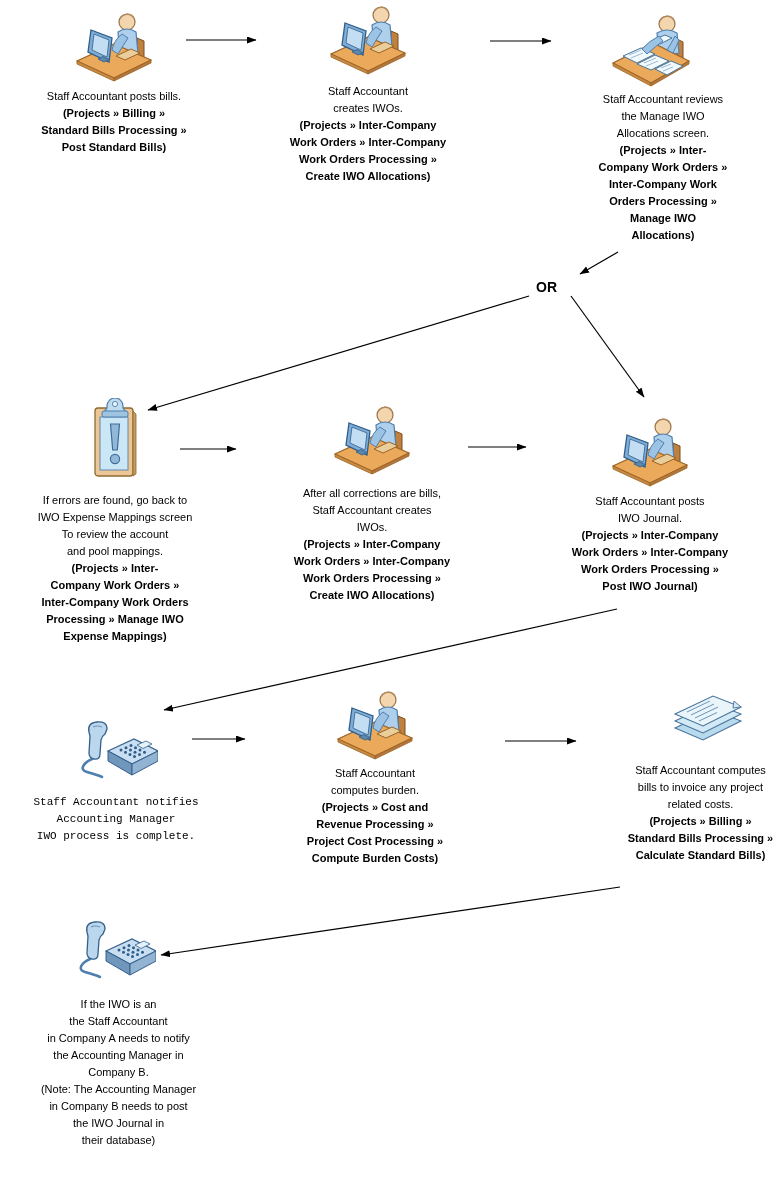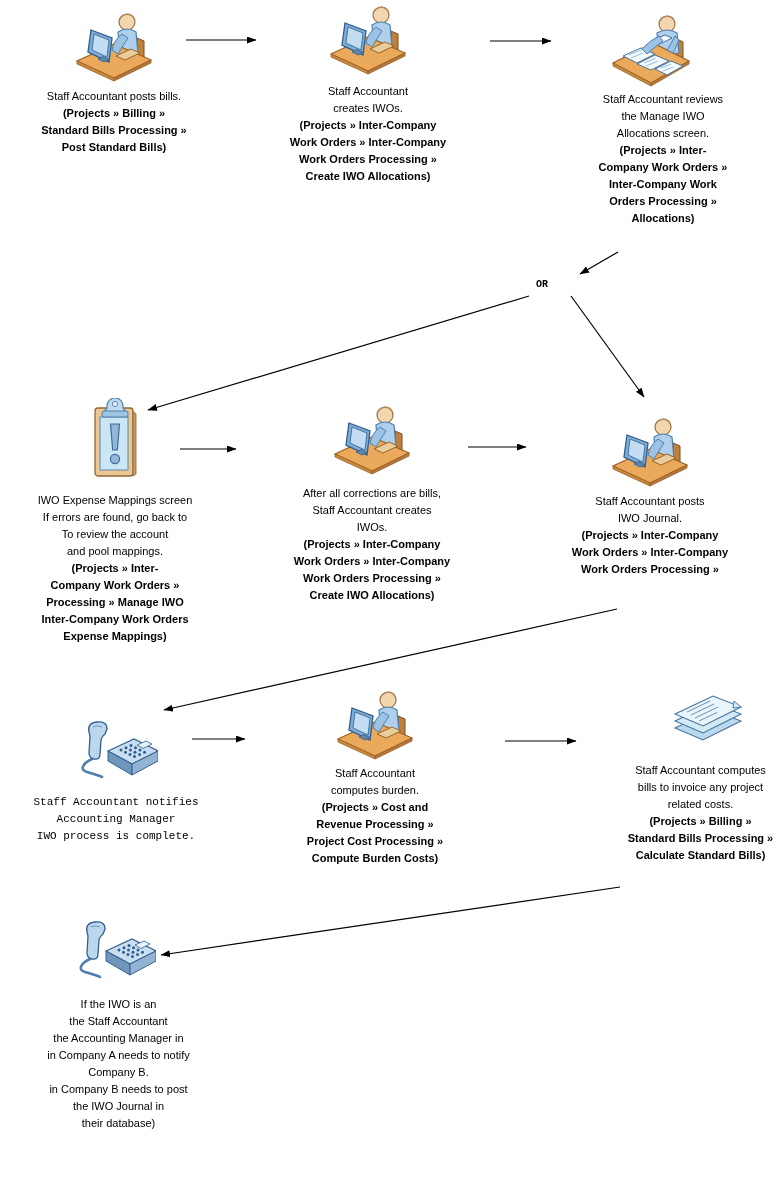--- a/index.html
+++ b/index.html
@@ -5,21 +5,21 @@
   html,body { margin:0; padding:0; background:#ffffff; }
   .canvas {
     position:relative; width:783px; height:1186px; background:#ffffff;
     font-family:"Liberation Sans", sans-serif; color:#000; overflow:hidden;
   }
   .arrows { position:absolute; left:0; top:0; z-index:1; }
   .node { position:absolute; text-align:center; z-index:2; }
   .icon-wrap { display:flex; justify-content:center; margin-bottom:6px; }
   .node-text { font-size:11px; line-height:17px; white-space:nowrap; }
   .node-text .b { font-weight:bold; }
-  .or-label { position:absolute; left:536px; top:279px; font-size:10px; font-weight:bold; z-index:2;font-family:Liberation Mono, monospace; }
+  .or-label { position:absolute; left:536px; top:279px; font-size:14px; font-weight:bold; z-index:2; }
 </style>
 </head>
 <body>
 
 <div class="canvas">
 
   <svg class="arrows" width="783" height="1186">
     <defs>
       <marker id="ah" markerWidth="11" markerHeight="9" refX="9" refY="3.5" orient="auto" markerUnits="userSpaceOnUse">
         <path d="M0,0 L9.5,3.5 L0,7 Z" fill="#000"></path>
@@ -114,46 +114,47 @@
       </svg>
     </div>
     <div class="node-text">
         <div>Staff Accountant reviews</div>
         <div>the Manage IWO</div>
         <div>Allocations screen.</div>
         <div class="b">(Projects » Inter-</div>
         <div class="b">Company Work Orders »</div>
         <div class="b">Inter-Company Work</div>
         <div class="b">Orders Processing »</div>
+        <div class="b">Manage IWO</div>
         <div class="b">Allocations)</div>
       </div>
   </div>
 
   <div class="node" style="left:2px;top:398px;width:226px;">
     <div class="icon-wrap" style="margin-bottom:10px;">
       <svg width="48" height="84" viewBox="0 0 48 84">
         <rect x="4" y="10" width="38" height="68" rx="3" fill="#ECC795" stroke="#8F6A33" stroke-width="1.3"></rect>
         <path d="M42,13 l3,3 v60 l-3,2 z" fill="#C79A5E" stroke="#8F6A33" stroke-width="0.8"></path>
         <rect x="9" y="19" width="28" height="53" fill="#CBE7F6" stroke="#5E87A8" stroke-width="1"></rect>
         <path d="M16,10 v-2 a8,8 0 0 1 16,0 v2 l3,4 h-22 z" fill="#BFDCEE" stroke="#4E7FAF" stroke-width="1.2"></path>
         <circle cx="24" cy="6" r="2.6" fill="#EAF4FB" stroke="#4E7FAF" stroke-width="0.9"></circle>
         <rect x="11" y="13" width="26" height="6" rx="2" fill="#9FC4E0" stroke="#4E7FAF" stroke-width="1"></rect>
         <path d="M19.5,26 L28.5,26 L26.3,52 L21.7,52 Z" fill="#93B7D6" stroke="#3D6E99" stroke-width="1.2"></path>
         <circle cx="24" cy="61" r="4.6" fill="#93B7D6" stroke="#3D6E99" stroke-width="1.2"></circle>
       </svg>
     </div>
     <div class="node-text">
+        <div>If errors are found, go back to</div>
         <div>IWO Expense Mappings screen</div>
-        <div>If errors are found, go back to</div>
         <div>To review the account</div>
         <div>and pool mappings.</div>
         <div class="b">(Projects » Inter-</div>
         <div class="b">Company Work Orders »</div>
+        <div class="b">Inter-Company Work Orders</div>
         <div class="b">Processing » Manage IWO</div>
-        <div class="b">Inter-Company Work Orders</div>
         <div class="b">Expense Mappings)</div>
       </div>
   </div>
 
   <div class="node" style="left:254px;top:403px;width:236px;">
     <div class="icon-wrap" style="margin-bottom:10px;">
       <svg width="80" height="72" viewBox="0 0 80 72">
         <path d="M63,28 l7,3 v20 l-7,-3 z" fill="#C0803E" stroke="#7A4E22" stroke-width="1"></path>
         <circle cx="53" cy="12" r="8" fill="#F4D6AE" stroke="#9A7248" stroke-width="1.2"></circle>
         <path d="M46,9 a8,8 0 0 1 14,-1" fill="none" stroke="#B08A5C" stroke-width="1.4"></path>
@@ -195,20 +196,21 @@
         <path d="M42,46 L57,39 L66,43 L51,50 Z" fill="#E9CE9B" stroke="#9A6426" stroke-width="1"></path>
         <path d="M48,24 Q40,30 38,40 L44,44 Q50,34 54,28 Z" fill="#9CC2E4" stroke="#4E7FAF" stroke-width="1"></path>
       </svg>
     </div>
     <div class="node-text">
         <div>Staff Accountant posts</div>
         <div>IWO Journal.</div>
         <div class="b">(Projects » Inter-Company</div>
         <div class="b">Work Orders » Inter-Company</div>
         <div class="b">Work Orders Processing »</div>
+        <div class="b">Post IWO Journal)</div>
       </div>
   </div>
 
   <div class="node" style="left:3px;top:720px;width:226px;font-family:Liberation Mono, monospace;">
     <div class="icon-wrap">
       <svg width="84" height="68" viewBox="0 0 84 68">
         <path d="M18,39 C9,43 5,50 13,52 C19,54 24,55 28,57" fill="none" stroke="#4E7FAF" stroke-width="2.6" stroke-linecap="round"></path>
         <path d="M34,31 L60,19 L84,31 L58,44 Z" fill="#C9DFF1" stroke="#35608C" stroke-width="1.2"></path>
         <path d="M34,31 L58,44 L58,55 L34,41 Z" fill="#7096BC" stroke="#35608C" stroke-width="1"></path>
         <path d="M58,44 L84,31 L84,41 L58,55 Z" fill="#92B4D2" stroke="#35608C" stroke-width="1"></path>
@@ -307,22 +309,23 @@
             <circle cx="65.5" cy="34.4" r="1.5"></circle>
             <circle cx="70.5" cy="32.2" r="1.5"></circle>
         </g>
         <path d="M15,12 Q13,3 23,2 Q33,1 33,9 L31,14 Q28,16 27,20 L26,34 Q26,40 20,39 Q15,38 15,33 L16,16 Z" fill="#BBD7EE" stroke="#35608C" stroke-width="1.3"></path>
         <path d="M19,7 q4,-2 9,0" fill="none" stroke="#6F96BC" stroke-width="1.2"></path>
       </svg>
     </div>
     <div class="node-text">
         <div>If the IWO is an</div>
         <div>the Staff Accountant</div>
+        <div>in Company A needs to notify</div>
         <div>the Accounting Manager in</div>
-        <div>in Company A needs to notify</div>
         <div>Company B.</div>
+        <div>(Note: The Accounting Manager</div>
         <div>in Company B needs to post</div>
         <div>the IWO Journal in</div>
         <div>their database)</div>
       </div>
   </div>
 
 </div>
 
 </body></html>

